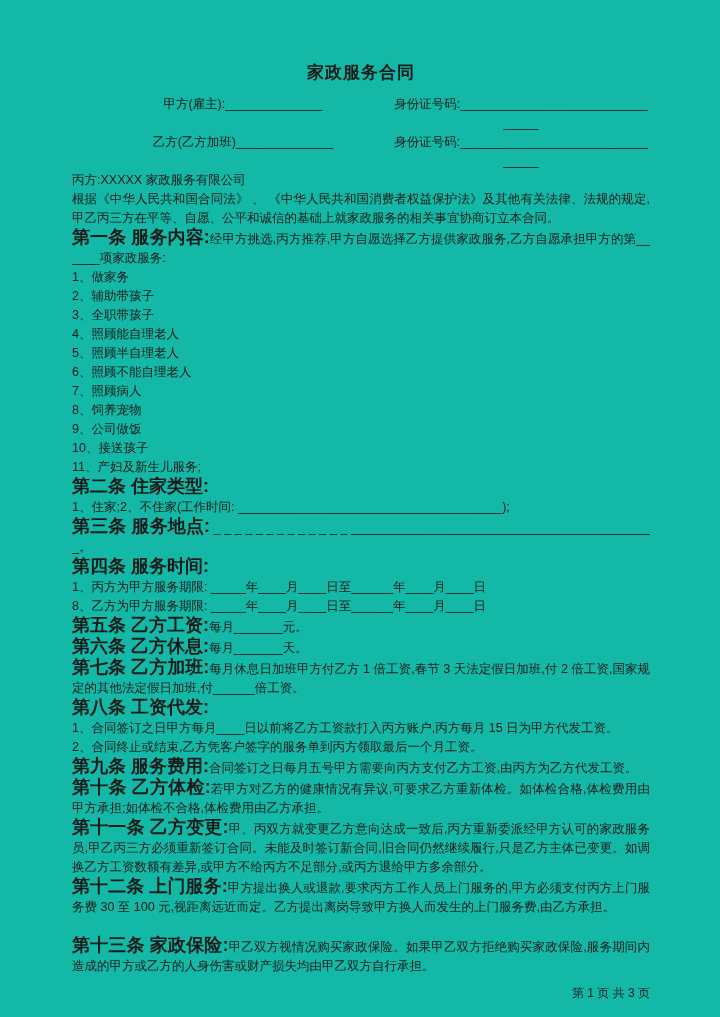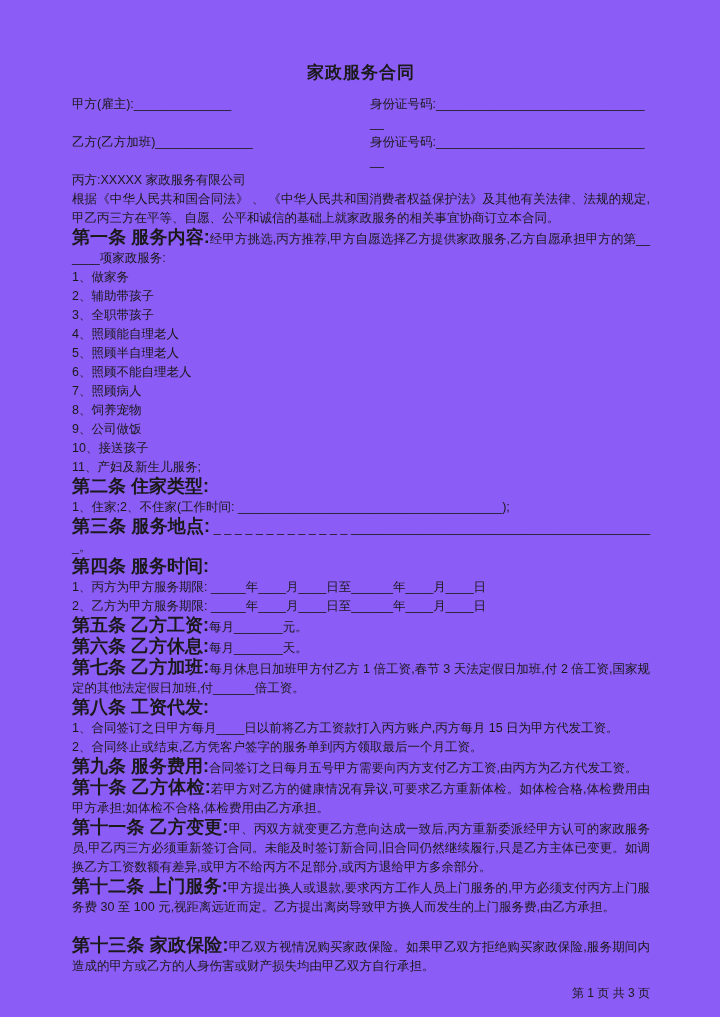--- a/index.html
+++ b/index.html
@@ -4,21 +4,21 @@
 <style>
   html, body {
     margin: 0;
     padding: 0;
     background: #ffffff;
   }
   .page {
     position: relative;
     width: 720px;
     height: 1017px;
-    background: #8b5cf6;
+    background: #14b8a6;
     box-sizing: border-box;
     padding: 62px 70px 0 72px;
     font-family: "Liberation Sans", sans-serif;
     color: #1a1a1a;
     overflow: hidden;
   }
   .doc-title {
     font-size: 17px;
     font-weight: bold;
     text-align: center;
@@ -32,21 +32,22 @@
     text-align: justify;
     white-space: normal;
     word-break: break-all;
   }
   .bold-lead {
     font-weight: bold;
     font-size: 18px;
   }
   .twocol {
     display: flex;
-    text-align: left;
+    text-align: center;
+    margin-left: 22px;
   }
   .col-left {
     width: 298px;
     flex: 0 0 298px;
   }
   .col-right {
     flex: 1;
   }
   .spacer {
     height: 19px;
@@ -86,21 +87,21 @@
       <div class="line"><span>7、照顾病人</span></div>
       <div class="line"><span>8、饲养宠物</span></div>
       <div class="line"><span>9、公司做饭</span></div>
       <div class="line"><span>10、接送孩子</span></div>
       <div class="line"><span>11、产妇及新生儿服务;</span></div>
       <div class="line"><span class="bold-lead">第二条 住家类型:</span></div>
       <div class="line"><span>1、住家;2、不住家(工作时间: </span><span>______________________________________</span><span>);</span></div>
       <div class="line"><span class="bold-lead">第三条 服务地点:</span><span> _ _ _ _ _ _ _ _ _ _ _ _ _ </span><span>____________________________________________</span><span>。</span></div>
       <div class="line"><span class="bold-lead">第四条 服务时间:</span></div>
       <div class="line"><span>1、丙方为甲方服务期限: _____年____月____日至______年____月____日</span></div>
-      <div class="line"><span>2、乙方为甲方服务期限: _____年____月____日至______年____月____日</span></div>
+      <div class="line"><span>8、乙方为甲方服务期限: _____年____月____日至______年____月____日</span></div>
       <div class="line"><span class="bold-lead">第五条 乙方工资:</span><span>每月_______元。</span></div>
       <div class="line"><span class="bold-lead">第六条 乙方休息:</span><span>每月_______天。</span></div>
       <div class="line"><span class="bold-lead">第七条 乙方加班:</span><span>每月休息日加班甲方付乙方 1 倍工资,春节 3 天法定假日加班,付 2 倍工资,国家规定的其他法定假日加班,付______倍工资。</span></div>
       <div class="line"><span class="bold-lead">第八条 工资代发:</span></div>
       <div class="line"><span>1、合同签订之日甲方每月____日以前将乙方工资款打入丙方账户,丙方每月 15 日为甲方代发工资。</span></div>
       <div class="line"><span>2、合同终止或结束,乙方凭客户签字的服务单到丙方领取最后一个月工资。</span></div>
       <div class="line"><span class="bold-lead">第九条 服务费用:</span><span>合同签订之日每月五号甲方需要向丙方支付乙方工资,由丙方为乙方代发工资。</span></div>
       <div class="line"><span class="bold-lead">第十条 乙方体检:</span><span>若甲方对乙方的健康情况有异议,可要求乙方重新体检。如体检合格,体检费用由甲方承担;如体检不合格,体检费用由乙方承担。</span></div>
       <div class="line"><span class="bold-lead">第十一条 乙方变更:</span><span>甲、丙双方就变更乙方意向达成一致后,丙方重新委派经甲方认可的家政服务员,甲乙丙三方必须重新签订合同。未能及时签订新合同,旧合同仍然继续履行,只是乙方主体已变更。如调换乙方工资数额有差异,或甲方不给丙方不足部分,或丙方退给甲方多余部分。</span></div>
       <div class="line"><span class="bold-lead">第十二条 上门服务:</span><span>甲方提出换人或退款,要求丙方工作人员上门服务的,甲方必须支付丙方上门服务费 30 至 100 元,视距离远近而定。乙方提出离岗导致甲方换人而发生的上门服务费,由乙方承担。</span></div>

